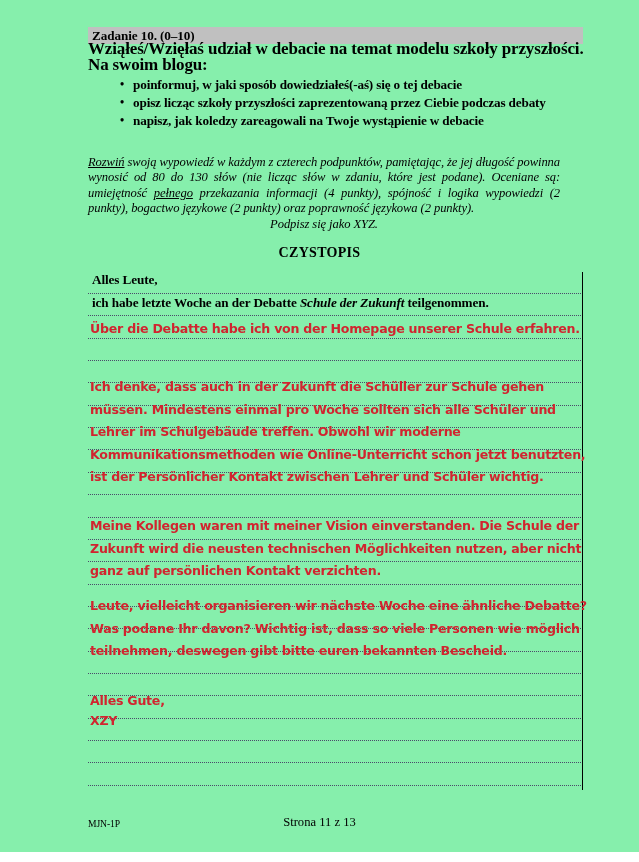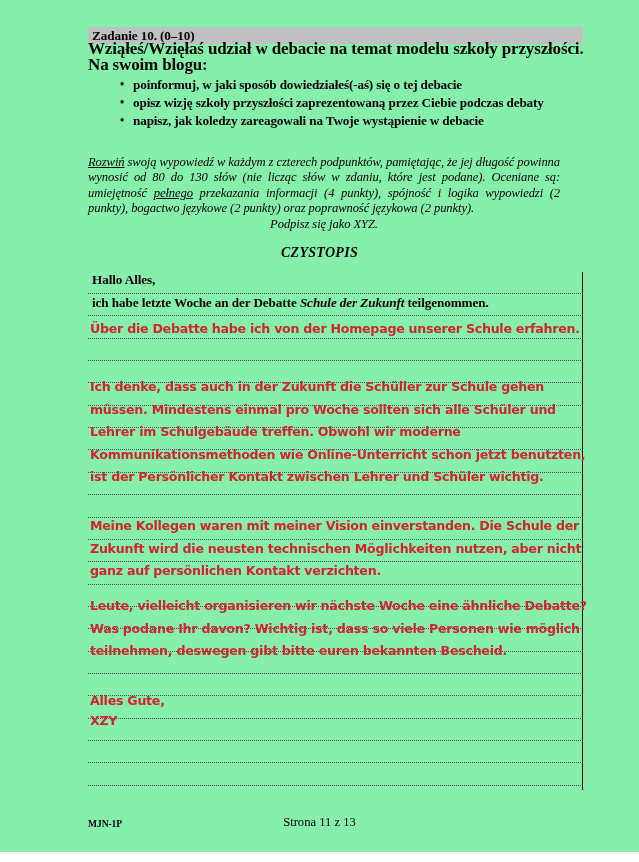--- a/index.html
+++ b/index.html
@@ -103,21 +103,20 @@
   
   .czystopis {
     position: absolute;
     left: 0;
     top: 245px;
     width: 639px;
     text-align: center;
     font-size: 14px;
     font-weight: bold;
     letter-spacing: 0.3px;
-    font-style: italic;
   }
 
   
   #ruled {
     position: absolute;
     left: 88px;
     top: 272px;
     width: 495px;
     height: 518px;
   }
@@ -166,21 +165,21 @@
     line-height: 22.6px;
     letter-spacing: -0.25px;
   }
 
   
   .footer-code {
     position: absolute;
     left: 88px;
     top: 818px;
     font-size: 9.6px;
-    font-weight: bold;
+    font-weight: normal;
     letter-spacing: -0.1px;
   }
   .footer-page {
     position: absolute;
     left: 0;
     top: 815px;
     width: 639px;
     text-align: center;
     font-size: 12.6px;
   }
@@ -190,21 +189,21 @@
 
 <div id="page">
 
   <div class="task-band"></div>
   <div class="task-band-label">Zadanie 10. (0–10)</div>
 
   <div class="intro-lead">Wziąłeś/Wzięłaś udział w debacie na temat modelu szkoły przyszłości. Na swoim blogu:</div>
 
   <ul class="bullets">
     <li>poinformuj, w jaki sposób dowiedziałeś(-aś) się o tej debacie</li>
-    <li>opisz wizję szkoły przyszłości zaprezentowaną przez Ciebie podczas debaty</li>
+    <li>opisz licząc szkoły przyszłości zaprezentowaną przez Ciebie podczas debaty</li>
     <li>napisz, jak koledzy zareagowali na Twoje wystąpienie w debacie</li>
   </ul>
 
   <div class="instruction"><span class="u">Rozwiń</span><span> swoją wypowiedź w każdym z czterech podpunktów, pamiętając, że jej długość powinna wynosić od 80 do 130 słów (nie licząc słów w zdaniu, które jest podane). Oceniane są: umiejętność </span><span class="u">pełnego</span><span> przekazania informacji (4 punkty), spójność i logika wypowiedzi (2 punkty), bogactwo językowe (2 punkty) oraz poprawność językowa (2 punkty).</span><span class="lastline">Podpisz się jako XYZ.</span></div>
 
   <div class="czystopis">CZYSTOPIS</div>
 
   <div id="ruled">
     <div class="vrule"></div>
   <div class="line" style="top: 21px;"></div>
@@ -225,21 +224,21 @@
       <div class="line" style="top: 356.25px;"></div>
       <div class="line" style="top: 378.6px;"></div>
       <div class="line" style="top: 400.95px;"></div>
       <div class="line" style="top: 423.3px;"></div>
       <div class="line" style="top: 445.65px;"></div>
       <div class="line" style="top: 468px;"></div>
       <div class="line" style="top: 490.35px;"></div>
       <div class="line" style="top: 512.7px;"></div>
     </div>
 
-  <div class="blk" style="top:272px">Hallo Alles,</div>
+  <div class="blk" style="top:272px">Alles Leute,</div>
   <div class="blk" style="top:295px"><span>ich habe letzte Woche an der Debatte </span><span class="it">Schule der Zukunft</span><span> teilgenommen.</span></div>
 
   <div id="redlayer">
     <div class="redpara" style="top:0px">Über die Debatte habe ich von der Homepage unserer Schule erfahren.</div>
     <div class="redpara" style="top:58px">Ich denke, dass auch in der Zukunft die Schüller zur Schule gehen müssen. Mindestens einmal pro Woche sollten sich alle Schüler und Lehrer im Schulgebäude treffen. Obwohl wir moderne Kommunikationsmethoden wie Online-Unterricht schon jetzt benutzten, ist der Persönlicher Kontakt zwischen Lehrer und Schüler wichtig.</div>
     <div class="redpara" style="top:197px">Meine Kollegen waren mit meiner Vision einverstanden. Die Schule der Zukunft wird die neusten technischen Möglichkeiten nutzen, aber nicht ganz auf persönlichen Kontakt verzichten.</div>
     <div class="redpara" style="top:277px">Leute, vielleicht organisieren wir nächste Woche eine ähnliche Debatte? Was podane Ihr davon? Wichtig ist, dass so viele Personen wie möglich teilnehmen, deswegen gibt bitte euren bekannten Bescheid.</div>
     <div class="redpara" style="top:372px">Alles Gute,</div>
     <div class="redpara" style="top:392px">XZY</div>
   </div>

